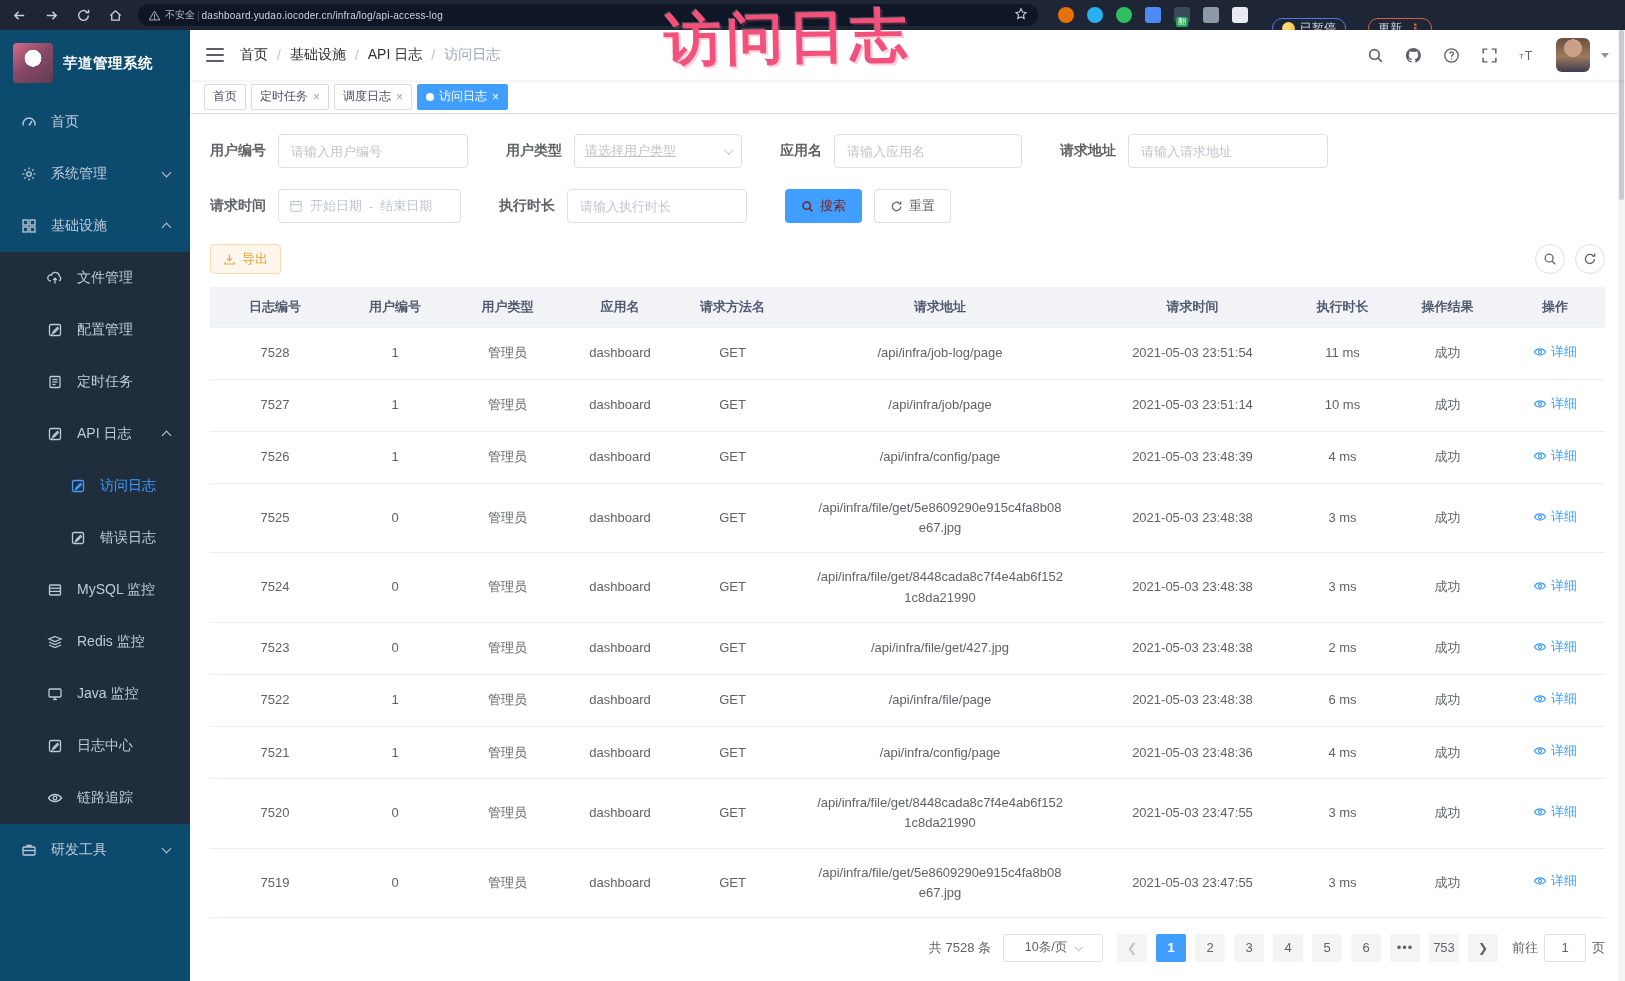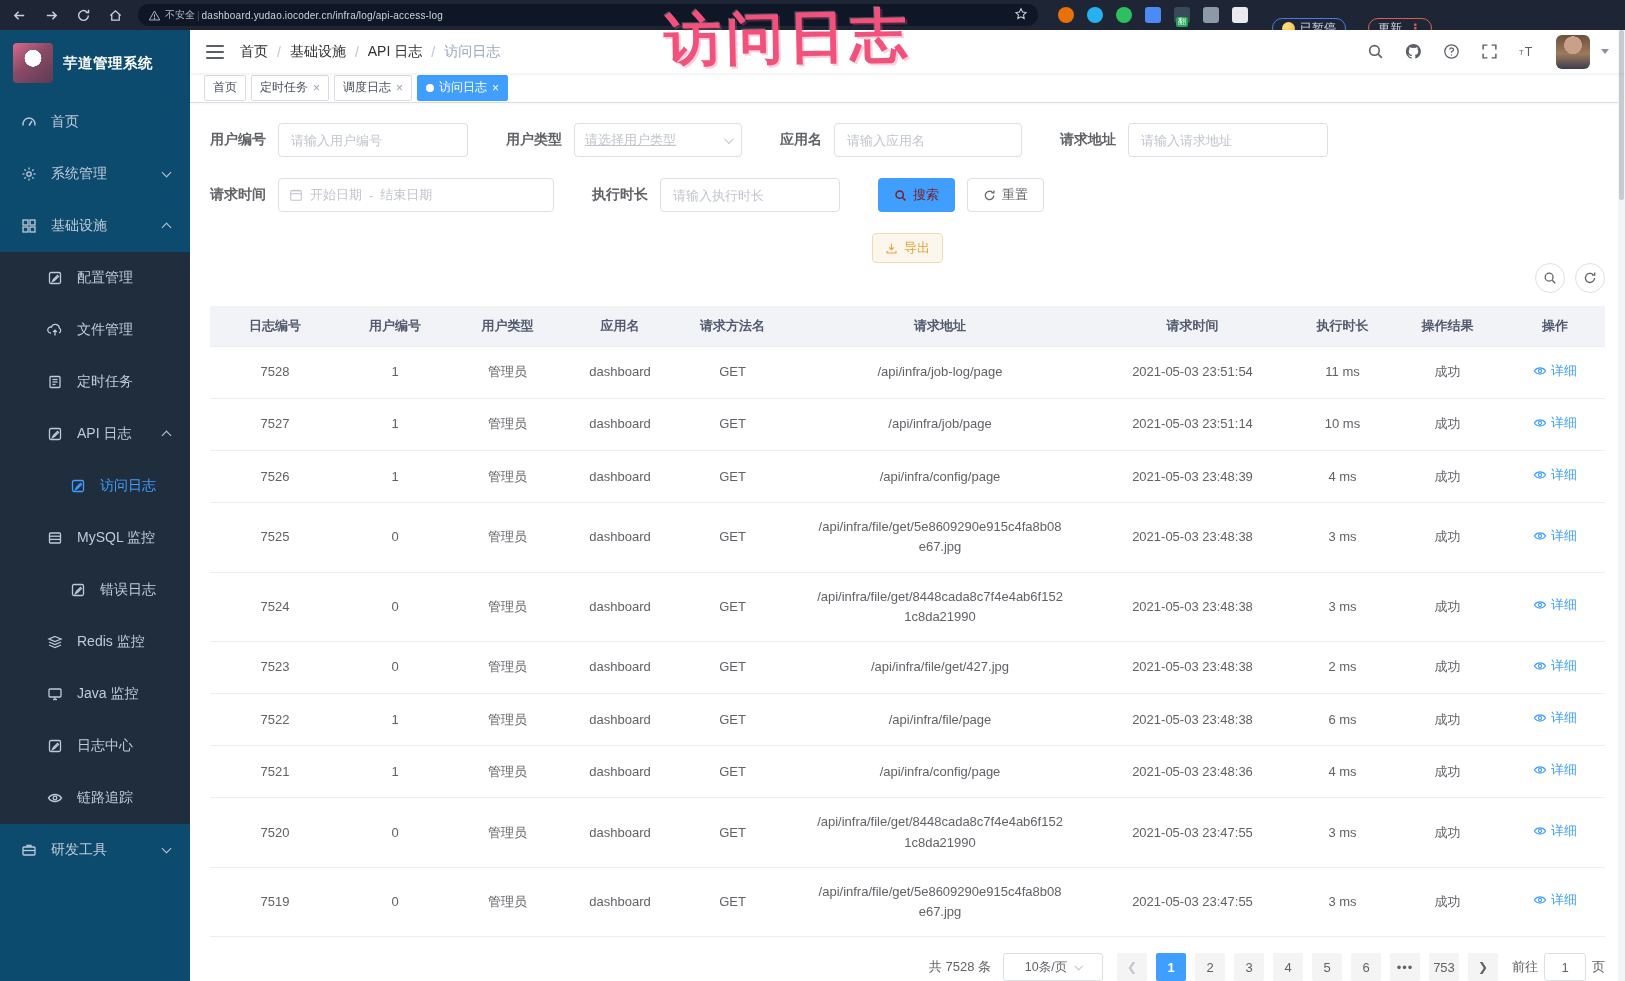--- a/index.html
+++ b/index.html
@@ -76,29 +76,29 @@
 
   
   .content { flex:1; padding:20px 20px 0 20px; position:relative; }
   .filter-row { display:flex; align-items:center; margin-bottom:21px; }
   .f-label { font-size:14px; font-weight:bold; color:#606266; margin-right:12px; white-space:nowrap; }
   .f-input { height:34px; border:1px solid #dcdfe6; border-radius:4px; padding:0 12px; font-size:13px; color:#606266; background:#fff; outline:none; font-family:inherit; }
   .f-input::placeholder { color:#c0c4cc; }
   .f-field { display:flex; align-items:center; margin-right:38px; }
   .f-select { width:168px; height:34px; border:1px solid #dcdfe6; border-radius:4px; display:flex; align-items:center; padding:0 10px; font-size:13px; color:#c0c4cc; cursor:pointer; position:relative;text-decoration:underline; }
   .f-select .sel-arrow { margin-left:auto; width:7px; height:7px; border-right:1.3px solid #c0c4cc; border-bottom:1.3px solid #c0c4cc; transform:rotate(45deg) translateY(-2px); }
-  .f-daterange { width:276px; height:34px; border:1px solid #dcdfe6; border-radius:4px; display:flex; align-items:center; padding:4px 10px; gap:7px; font-size:13px; color:#c0c4cc; }
+  .f-daterange { width:183px; height:34px; border:1px solid #dcdfe6; border-radius:4px; display:flex; align-items:center; padding:4px 10px; gap:7px; font-size:13px; color:#c0c4cc; }
   .f-daterange svg { width:14px; height:14px; color:#c0c4cc; }
   .btn { height:34px; border-radius:4px; font-size:13px; display:inline-flex; align-items:center; gap:6px; padding:0 15px; cursor:pointer; border:1px solid transparent; font-family:inherit; }
   .btn svg { width:13px; height:13px; }
   .btn-primary { background:#409eff; color:#7f1d1d; }
   .btn-plain { background:#fff; color:#606266; border-color:#dcdfe6; }
   .btn-warning-plain { background:#fdf6ec; color:#e6a23c; border-color:#f5dab1; height:30px; padding:0 12px; }
 
-  .toolbar-row { display:flex; align-items:center; margin-bottom:13px;flex-direction:column; }
+  .toolbar-row { display:flex; align-items:center; margin-bottom:13px; }
   .tool-circles { margin-left:auto; display:flex; gap:10px; }
   .circle-btn { width:30px; height:30px; border-radius:50%; border:1px solid #dcdfe6; background:#fff; display:flex; align-items:center; justify-content:center; color:#606266; cursor:pointer; }
   .circle-btn svg { width:14px; height:14px; }
 
   
   table.log-table { width:100%; border-collapse:collapse; font-size:13px; color:#606266; table-layout:fixed; }
   .log-table th { background:#f1f3f7; color:#515a6e; font-weight:bold; height:40px; text-align:center; border-bottom:1px solid #ebeef5; padding:0 4px; }
   .log-table td { text-align:center; padding:14px 6px; border-bottom:1px solid #ebeef5; line-height:1.55; word-break:break-all; }
   .log-table td .url-wrap { display:inline-block; max-width:248px; word-break:break-all; }
   .detail-link { color:#409eff; display:inline-flex; align-items:center; gap:4px; cursor:pointer; }
@@ -229,34 +229,34 @@
                 <rect x="2" y="9" width="5" height="5"></rect>
                 <rect x="9" y="9" width="5" height="5"></rect>
               </svg>
             </span>
             <span class="mi-label">基础设施</span>
             <span class="mi-arrow up"></span>
           </div>
           <div class="menu-item lvl1">
             <span class="mi-icon">
               <svg viewBox="0 0 16 16" fill="none" stroke="currentColor" stroke-width="1.3">
+                <path d="M4 11a3 3 0 1 1 .5-5.9A4 4 0 0 1 12.3 6 2.8 2.8 0 0 1 12 11"></path>
+                <path d="M8 13.5V8.5M6.2 10L8 8.2 9.8 10"></path>
+              </svg>
+            </span>
+            <span class="mi-label">文件管理</span>
+          </div>
+          <div class="menu-item lvl1">
+            <span class="mi-icon">
+              <svg viewBox="0 0 16 16" fill="none" stroke="currentColor" stroke-width="1.3">
                 <rect x="2.5" y="2.5" width="11" height="11" rx="1.5"></rect>
                 <path d="M10.5 5.5l-4 4-1 2 2-1 4-4z"></path>
               </svg>
             </span>
             <span class="mi-label">配置管理</span>
-          </div>
-          <div class="menu-item lvl1">
-            <span class="mi-icon">
-              <svg viewBox="0 0 16 16" fill="none" stroke="currentColor" stroke-width="1.3">
-                <path d="M4 11a3 3 0 1 1 .5-5.9A4 4 0 0 1 12.3 6 2.8 2.8 0 0 1 12 11"></path>
-                <path d="M8 13.5V8.5M6.2 10L8 8.2 9.8 10"></path>
-              </svg>
-            </span>
-            <span class="mi-label">文件管理</span>
           </div>
           <div class="menu-item lvl1">
             <span class="mi-icon">
               <svg viewBox="0 0 16 16" fill="none" stroke="currentColor" stroke-width="1.3">
                 <rect x="3" y="2.5" width="10" height="11" rx="1"></rect>
                 <line x1="5.5" y1="5.5" x2="10.5" y2="5.5"></line>
                 <line x1="5.5" y1="8" x2="10.5" y2="8"></line>
                 <line x1="5.5" y1="10.5" x2="8.5" y2="10.5"></line>
               </svg>
             </span>
@@ -274,38 +274,38 @@
           </div>
           <div class="menu-item lvl2 active">
             <span class="mi-icon">
               <svg viewBox="0 0 16 16" fill="none" stroke="currentColor" stroke-width="1.3">
                 <rect x="2.5" y="2.5" width="11" height="11" rx="1.5"></rect>
                 <path d="M10.5 5.5l-4 4-1 2 2-1 4-4z"></path>
               </svg>
             </span>
             <span class="mi-label">访问日志</span>
           </div>
+          <div class="menu-item lvl2">
+            <span class="mi-icon">
+              <svg viewBox="0 0 16 16" fill="none" stroke="currentColor" stroke-width="1.3">
+                <rect x="2.5" y="2.5" width="11" height="11" rx="1.5"></rect>
+                <path d="M10.5 5.5l-4 4-1 2 2-1 4-4z"></path>
+              </svg>
+            </span>
+            <span class="mi-label">错误日志</span>
+          </div>
           <div class="menu-item lvl1">
             <span class="mi-icon">
               <svg viewBox="0 0 16 16" fill="none" stroke="currentColor" stroke-width="1.3">
                 <rect x="2.5" y="3" width="11" height="10" rx="1"></rect>
                 <line x1="2.5" y1="6.2" x2="13.5" y2="6.2"></line>
                 <line x1="2.5" y1="9.4" x2="13.5" y2="9.4"></line>
               </svg>
             </span>
             <span class="mi-label">MySQL 监控</span>
-          </div>
-          <div class="menu-item lvl2">
-            <span class="mi-icon">
-              <svg viewBox="0 0 16 16" fill="none" stroke="currentColor" stroke-width="1.3">
-                <rect x="2.5" y="2.5" width="11" height="11" rx="1.5"></rect>
-                <path d="M10.5 5.5l-4 4-1 2 2-1 4-4z"></path>
-              </svg>
-            </span>
-            <span class="mi-label">错误日志</span>
           </div>
           <div class="menu-item lvl1">
             <span class="mi-icon">
               <svg viewBox="0 0 16 16" fill="none" stroke="currentColor" stroke-width="1.3">
                 <path d="M8 2.5L14 5 8 7.5 2 5z"></path>
                 <path d="M2 8l6 2.5L14 8"></path>
                 <path d="M2 11l6 2.5 6-2.5"></path>
               </svg>
             </span>
             <span class="mi-label">Redis 监控</span>

